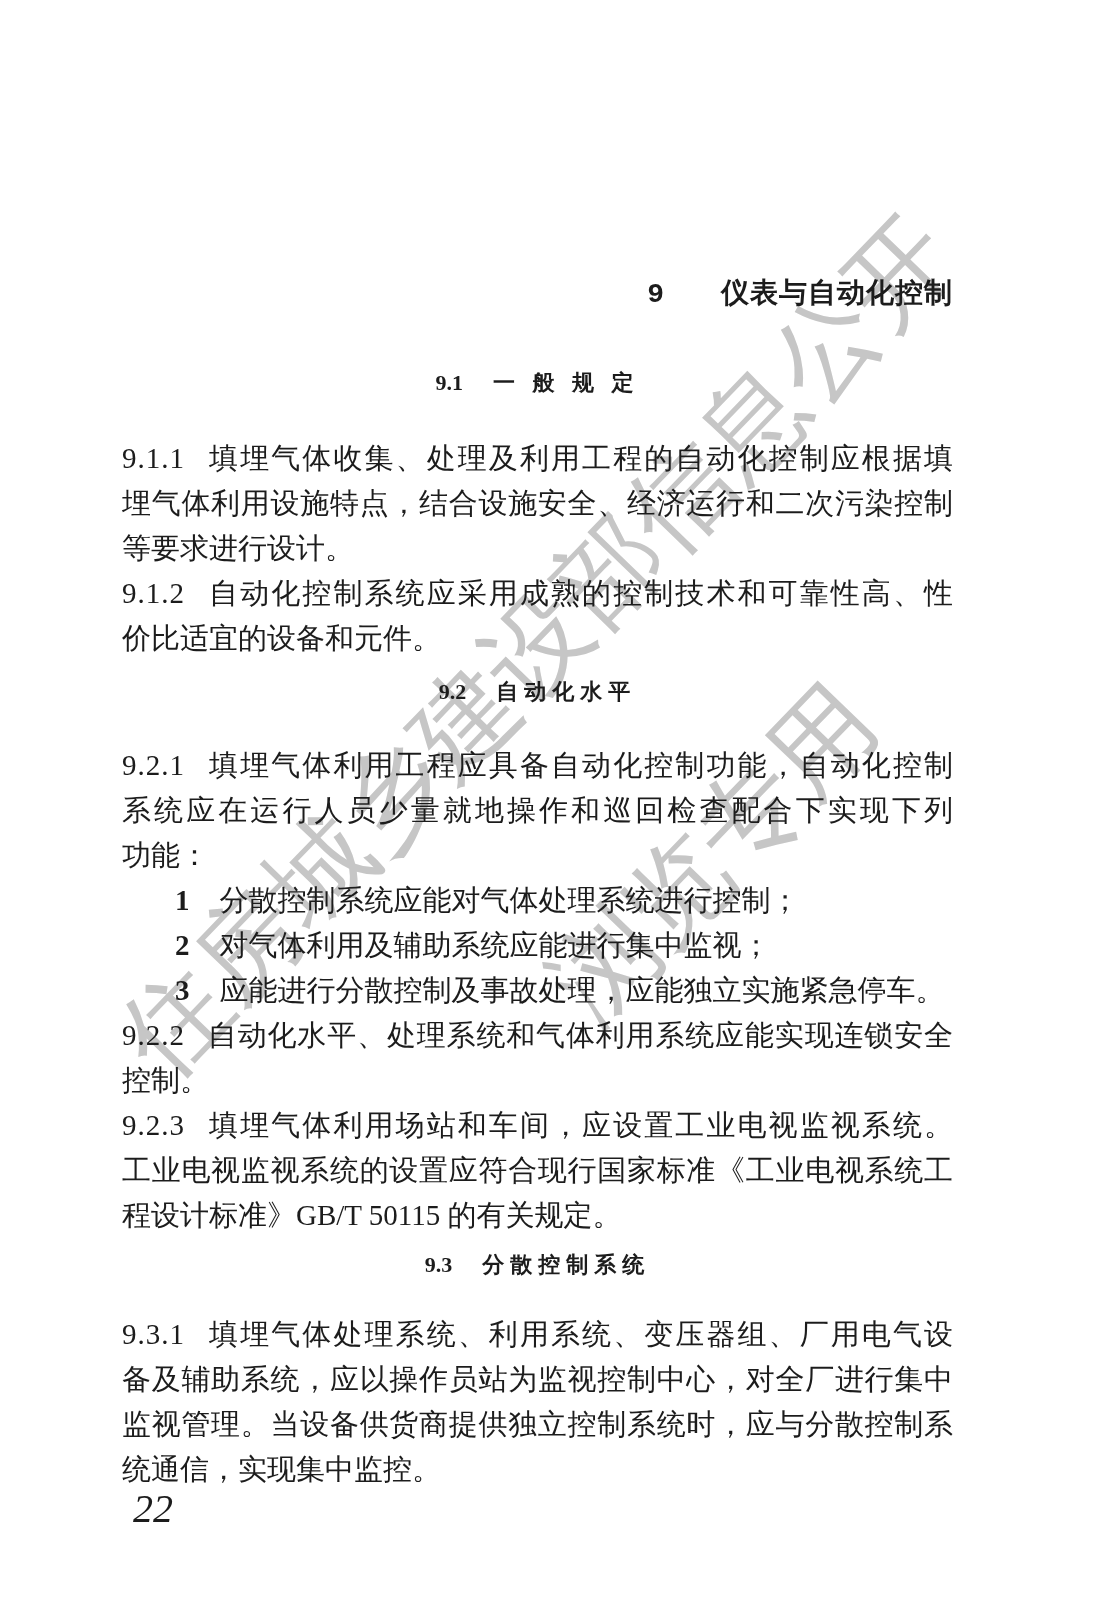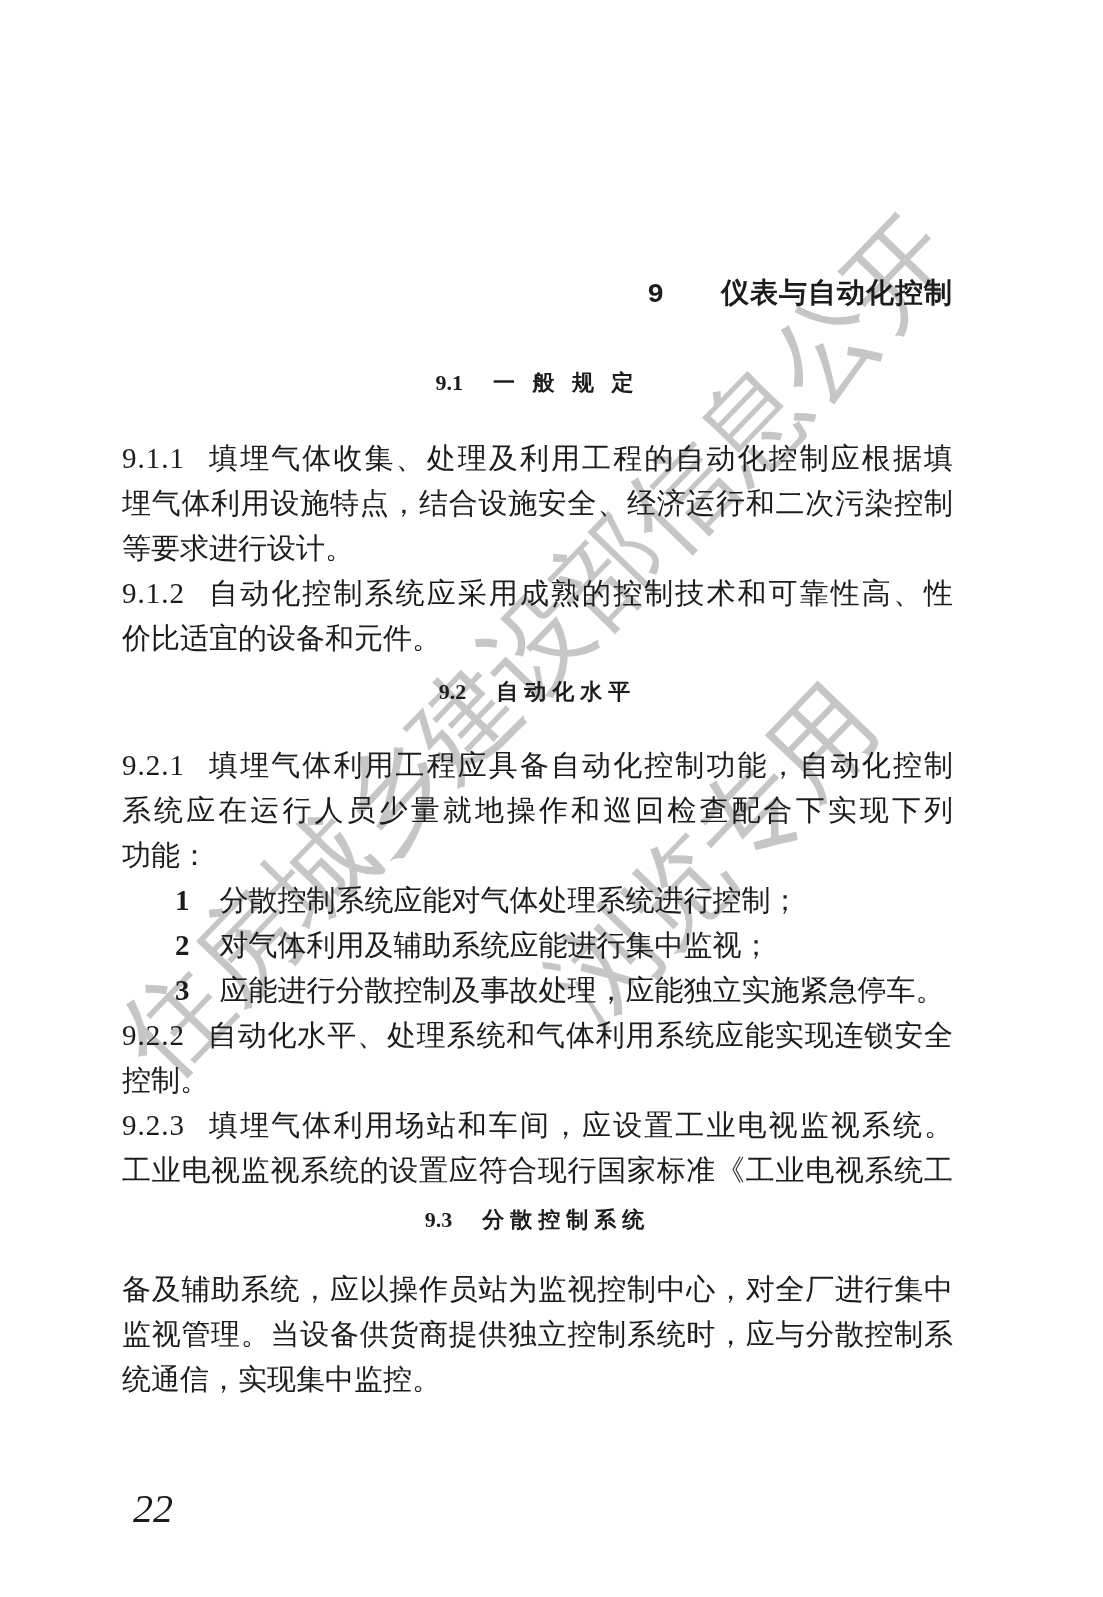--- a/index.html
+++ b/index.html
@@ -73,23 +73,25 @@
 
     <div class="line item"><span class="inum">1</span><span>分散控制系统应能对气体处理系统进行控制；</span></div>
     <div class="line item"><span class="inum">2</span><span>对气体利用及辅助系统应能进行集中监视；</span></div>
     <div class="line item"><span class="inum">3</span><span>应能进行分散控制及事故处理，应能独立实施紧急停车。</span></div>
 
     <div class="line just"><span class="cnum">9.2.2</span><span>自动化水平、处理系统和气体利用系统应能实现连锁安全</span></div>
     <div class="line">控制。</div>
 
     <div class="line just"><span class="cnum">9.2.3</span><span>填埋气体利用场站和车间，应设置工业电视监视系统。</span></div>
     <div class="line just">工业电视监视系统的设置应符合现行国家标准《工业电视系统工</div>
+    <div class="line">程设计标准》GB/T 50115 的有关规定。</div>
 
     <div class="sec-h h93"><span class="sec-num">9.3</span><span class="sec-title">分散控制系统</span></div>
 
+    <div class="line just"><span class="cnum">9.3.1</span><span>填埋气体处理系统、利用系统、变压器组、厂用电气设</span></div>
     <div class="line just">备及辅助系统，应以操作员站为监视控制中心，对全厂进行集中</div>
     <div class="line just">监视管理。当设备供货商提供独立控制系统时，应与分散控制系</div>
     <div class="line">统通信，实现集中监控。</div>
 
   </div>
 
   <div class="pagenum">22</div>
 
 </div>
 

